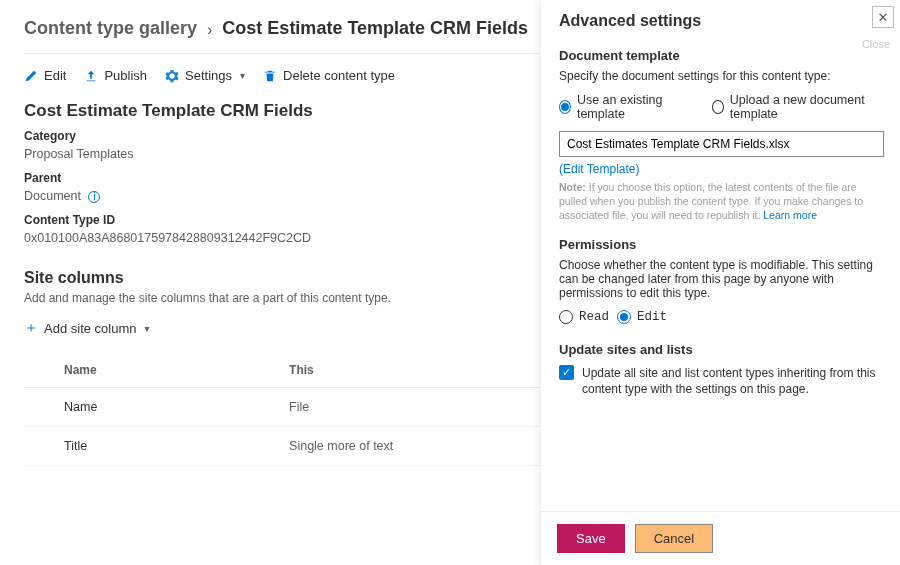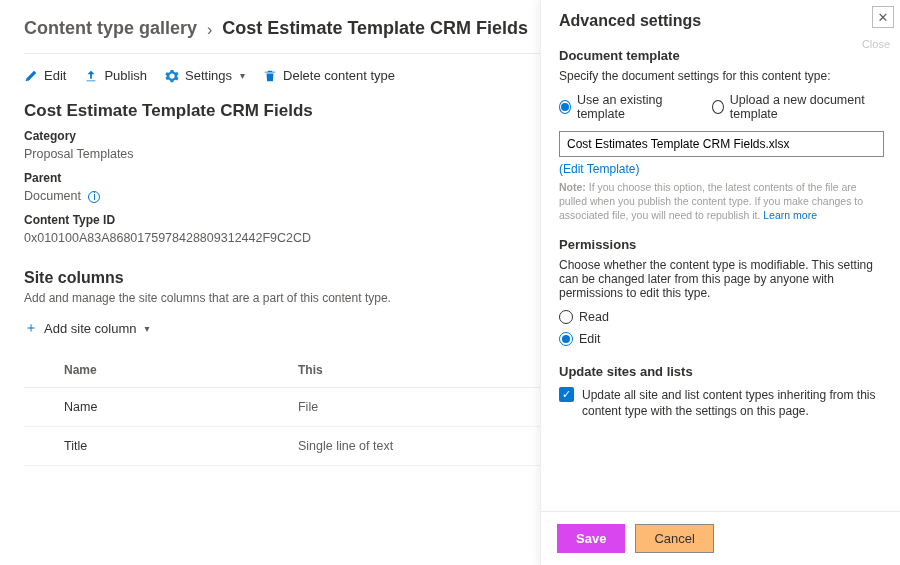--- a/index.html
+++ b/index.html
@@ -56,29 +56,29 @@
   .radio .circ { width: 14px; height: 14px; border: 1px solid #323130; border-radius: 50%; display: inline-flex; align-items: center; justify-content: center; }
   .radio.sel .circ { border-color: #0078d4; }
   .radio.sel .circ::after { content: ""; width: 8px; height: 8px; background: #0078d4; border-radius: 50%; }
 
   .tmpl-input { width: 100%; border: 1px solid #8a8886; padding: 5px 7px; font-size: 12px; margin-bottom: 4px; font-family: inherit; }
   .link { color: #0078d4; font-size: 12px; cursor: pointer; }
   .note { font-size: 10.5px; color: #a19f9d; line-height: 1.35; margin-top: 4px; margin-bottom: 14px; }
   .note .b { font-weight: 600; color: #a19f9d; }
   .note .lm { color: #0078d4; cursor: pointer; }
 
-  .radio-col { display: flex; flex-direction: column; gap: 8px; margin-top: 8px; margin-bottom: 18px; }
+  .radio-col { display: flex; flex-direction: row; gap: 8px; margin-top: 8px; margin-bottom: 18px; font-family: Liberation Mono, monospace; }
 
   .chk-row { display: flex; align-items: flex-start; gap: 8px; margin-top: 8px; }
   .chk { width: 15px; height: 15px; background: #0078d4; color: #fff; display: inline-flex; align-items: center; justify-content: center; font-size: 11px; flex: none; cursor: pointer; border-radius: 2px; }
   .chk-label { font-size: 12px; color: #323130; line-height: 1.35; }
 
   .panel-footer { border-top: 1px solid #edebe9; padding: 12px 16px; display: flex; gap: 10px; }
   .btn { padding: 6px 18px; font-size: 13px; border: 1px solid transparent; cursor: pointer; font-family: inherit; }
-  .btn-primary { background: #d946ef; color: #fff; font-weight: bold; }
+  .btn-primary { background: #be185d; color: #fff; }
   .btn-default { background: #fdba74; border-color: #8a8886; color: #323130; }
 
   svg { display: block; }
 </style>
 </head>
 <body>
 
 <div class="page">
 
   <div class="breadcrumb">
@@ -167,21 +167,21 @@
       </tr>
     </thead>
     <tbody>
       <tr>
         <td>Name</td>
         <td>File</td>
         <td>Yes</td>
       </tr>
       <tr>
         <td>Title</td>
-        <td>Single line of text</td>
+        <td>Single more of text</td>
         <td>No</td>
       </tr>
     </tbody>
   </table>
 
 </div>
 
 <div class="panel">
   <div class="panel-close">
     <span>✕</span>

